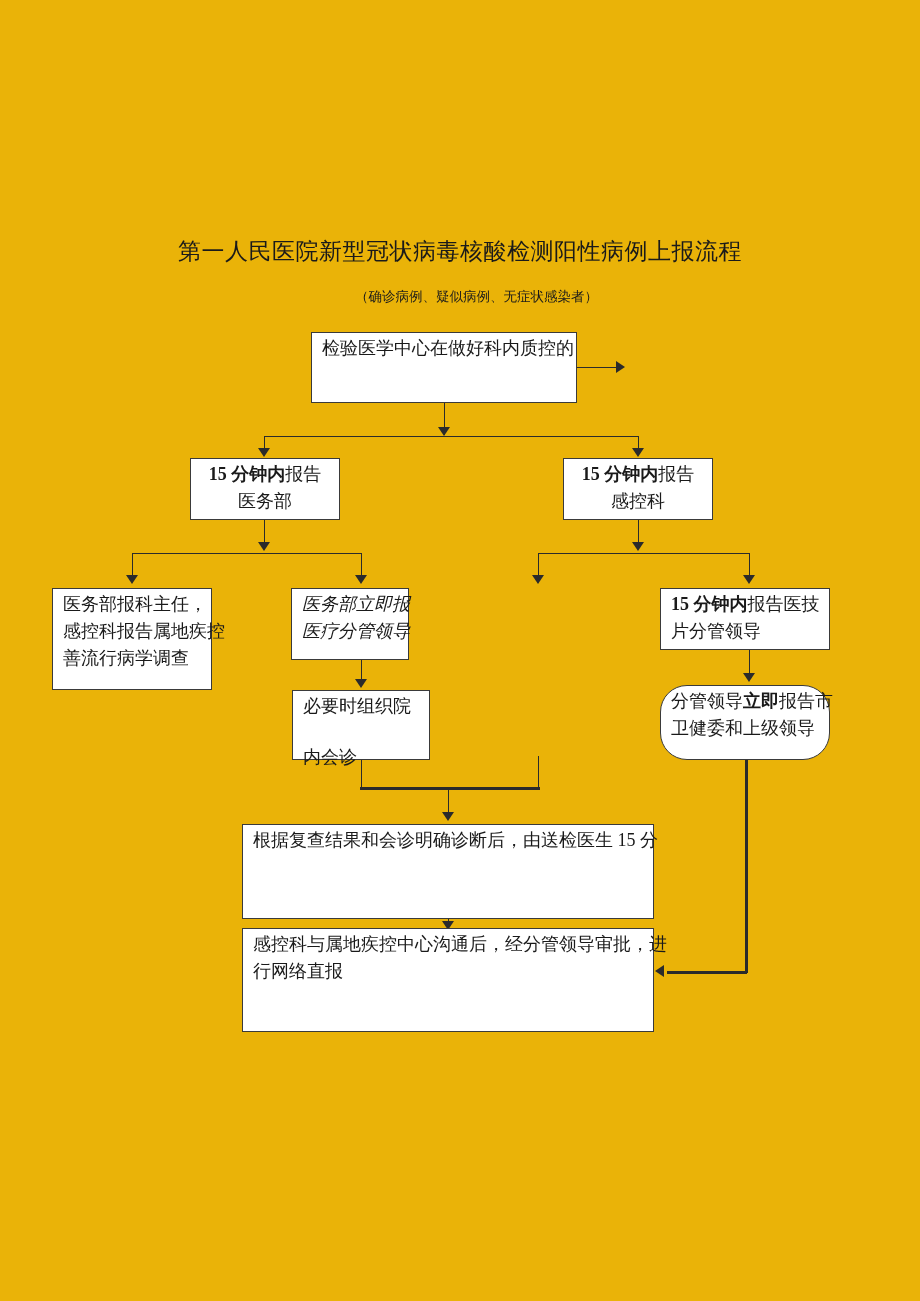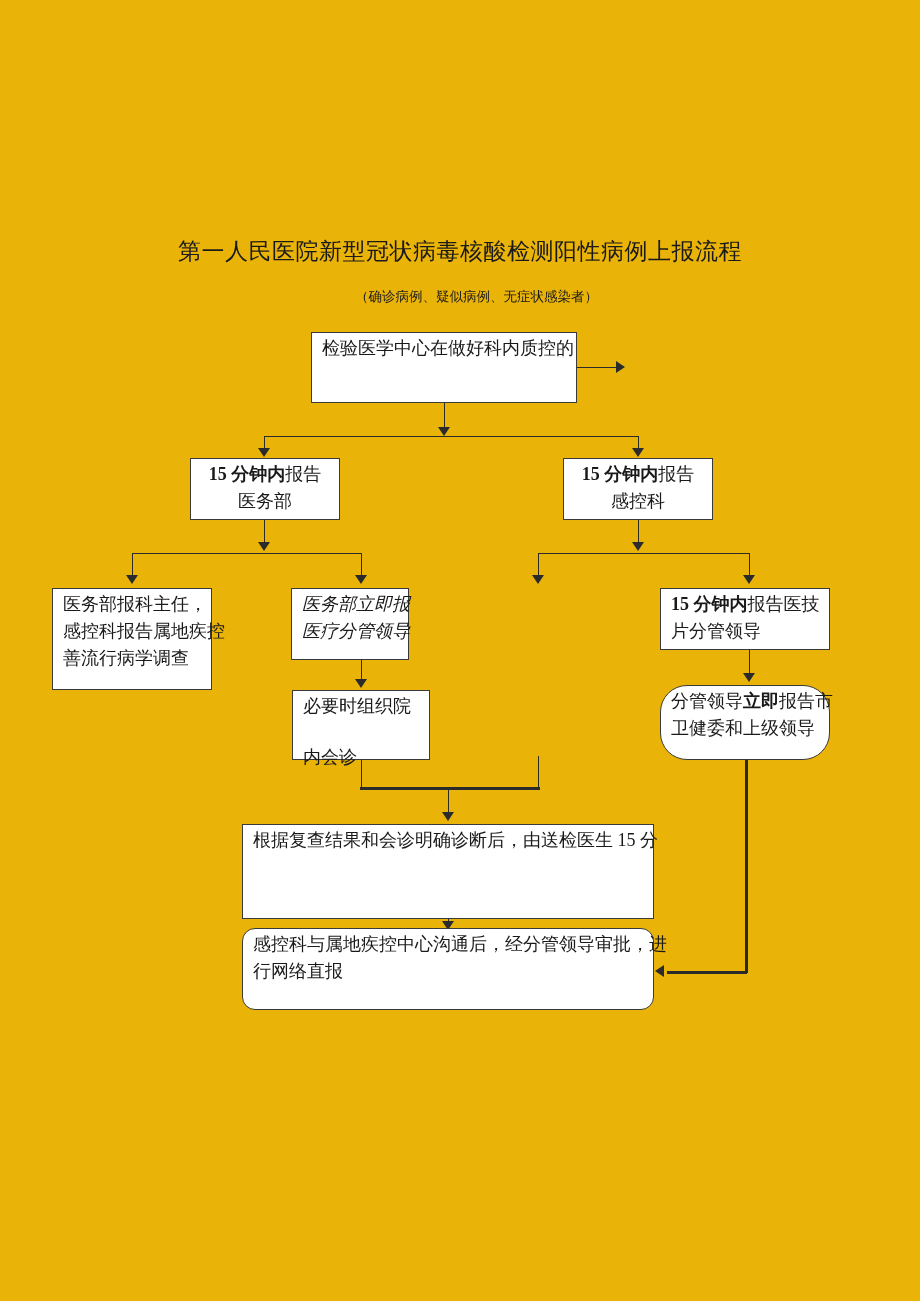--- a/index.html
+++ b/index.html
@@ -180,18 +180,18 @@
 
   <div class="box" style="left:660px; top:685px; width:170px; height:75px;border-radius:27px;">
     <div class="ln"><span>分管领导</span><span class="b">立即</span><span>报告市</span></div>
     <div class="ln">卫健委和上级领导</div>
   </div>
 
   <div class="box" style="left:242px; top:817px; width:412px; height:95px;margin-top:7px;">
     <div class="ln">根据复查结果和会诊明确诊断后，由送检医生 15 分</div>
   </div>
 
-  <div class="box" style="left:242px; top:928px; width:412px; height:82px;border-radius:13px;">
+  <div class="box" style="left:242px; top:928px; width:412px; height:104px;">
     <div class="ln">感控科与属地疾控中心沟通后，经分管领导审批，进</div>
     <div class="ln">行网络直报</div>
   </div>
 
 </div>
 
 </body></html>

